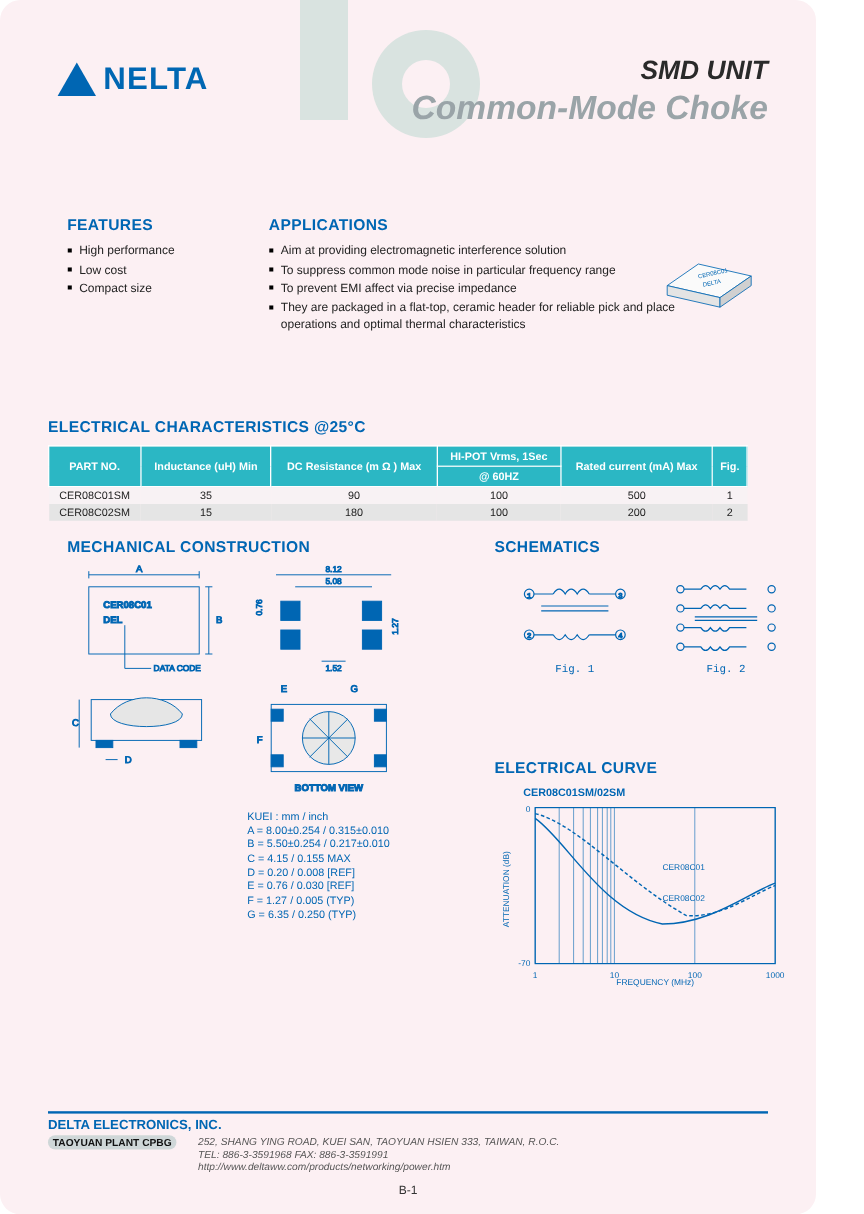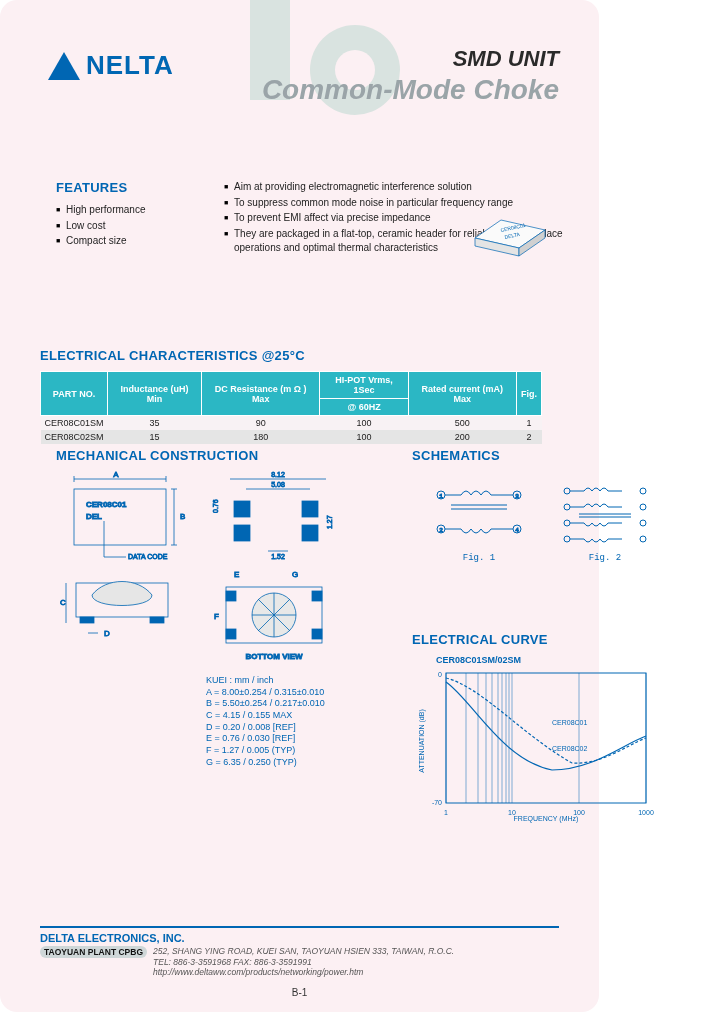--- a/index.html
+++ b/index.html
@@ -1,17 +1,17 @@
 <!DOCTYPE html>
 <html><head>
 <meta charset="utf-8">
 <style>
   * { box-sizing: border-box; margin: 0; padding: 0; }
   body { font-family: Arial, Helvetica, sans-serif; background: #fff; width: 720px; }
-  .page { position: relative; width: 599px; height: 1012px; background: #fcf0f3; border-radius: 17px; }
+  .page { position: relative; width: 680px; height: 1012px; background: #fcf0f3; border-radius: 17px; }
   .deco { position: absolute; top: 0; left: 180px; width: 360px; height: 140px; }
   .deco-bar { position: absolute; top: 0; left: 70px; width: 40px; height: 100px; background: #d9e3e0; }
   .deco-circ { position: absolute; top: 25px; left: 130px; width: 90px; height: 90px; border-radius: 50%; background: #d9e3e0; }
   .deco-circ2 { position: absolute; top: 50px; left: 155px; width: 40px; height: 40px; border-radius: 50%; background: #fcf0f3; }
   .logo { position: absolute; top: 50px; left: 48px; display: flex; align-items: center; }
   .logo-tri { width: 0; height: 0; border-left: 16px solid transparent; border-right: 16px solid transparent; border-bottom: 28px solid #0066b3; margin-right: 6px; }
   .logo-text { font-size: 26px; font-weight: 900; color: #0067b3; letter-spacing: 1px; }
   .title-block { position: absolute; top: 46px; right: 40px; text-align: right; }
   .title-smd { font-size: 22px; font-weight: 900; color: #2a2a2a; font-style: italic; margin-bottom: 2px; }
   .title-cmc { font-size: 28px; font-weight: 900; color: #9aa4a8; font-style: italic; }
@@ -27,21 +27,21 @@
   table.etable th { background: #2bb7c4; color: #fff; font-weight: bold; padding: 3px 4px; text-align: center; border: 1px solid #fff; }
   table.etable td { padding: 2px 4px; text-align: center; color: #222; }
   tr.row-a td { background: #f8f2f4; }
   tr.row-b td { background: #e5e5e5; }
   .mech { position: absolute; top: 448px; left: 56px; width: 330px; }
   .schem { position: absolute; top: 448px; left: 412px; width: 260px; }
   .imped { position: absolute; top: 632px; left: 412px; width: 260px; }
   .unit-block { font-size: 9px; color: #0066b3; line-height: 1.3; margin-top: 6px; margin-left: 150px; }
   .footer { position: absolute; bottom: 34px; left: 40px; right: 40px; border-top: 2px solid #0066b3; padding-top: 4px; }
   .footer-co { font-size: 11px; font-weight: 900; color: #0066b3; }
-  .footer-plant-wrap { display: flex; align-items: flex-start; gap: 6px; margin-top: 2px; }
+  .footer-plant-wrap { display: flex; align-items: flex-start; gap: 18px; margin-top: 2px; }
   .footer-plant { background: #cfd7d8; font-size: 8.5px; font-weight: bold; padding: 1px 4px; color: #111; border-radius: 8px; }
   .footer-addr { font-size: 8.5px; color: #555; font-style: italic; line-height: 1.25; }
   .pgnum { position: absolute; bottom: 14px; left: 0; right: 0; text-align: center; font-size: 10px; color: #333; }
   .fig-lbl { font-size: 9px; color: #0066b3; text-align: center; margin-top: 4px; }
   .schem-row { display: flex; gap: 30px; justify-content: center; margin-top: 14px; font-family: Liberation Mono, monospace; }
   .schem-item { display: flex; flex-direction: column; align-items: center; }
   svg { display: block; }
   .mech-grid { display: flex; flex-wrap: wrap; gap: 8px 18px; }
   .chart-title { font-size: 9px; color: #0066b3; font-weight: bold; margin-top: 6px; margin-left: 24px; }
 </style>
@@ -69,20 +69,21 @@
   <div class="features">
     <div class="sect-head">FEATURES</div>
     <ul class="blist">
       <li>High performance</li>
       <li>Low cost</li>
       <li>Compact size</li>
     </ul>
   </div>
 
   <div class="apps">
+    <div class="sect-head">APPLICATIONS</div>
     <ul class="blist">
       <li>Aim at providing electromagnetic interference solution</li>
       <li>To suppress common mode noise in particular frequency range</li>
       <li>To prevent EMI affect via precise impedance</li>
       <li>They are packaged in a flat-top, ceramic header for reliable pick and place operations and optimal thermal characteristics</li>
     </ul>
   </div>
 
   <div class="chip3d">
     <svg width="90" height="58" viewBox="0 0 90 58">

